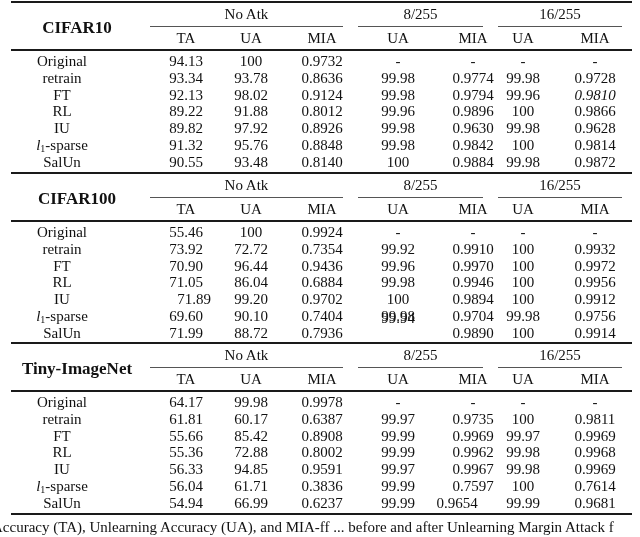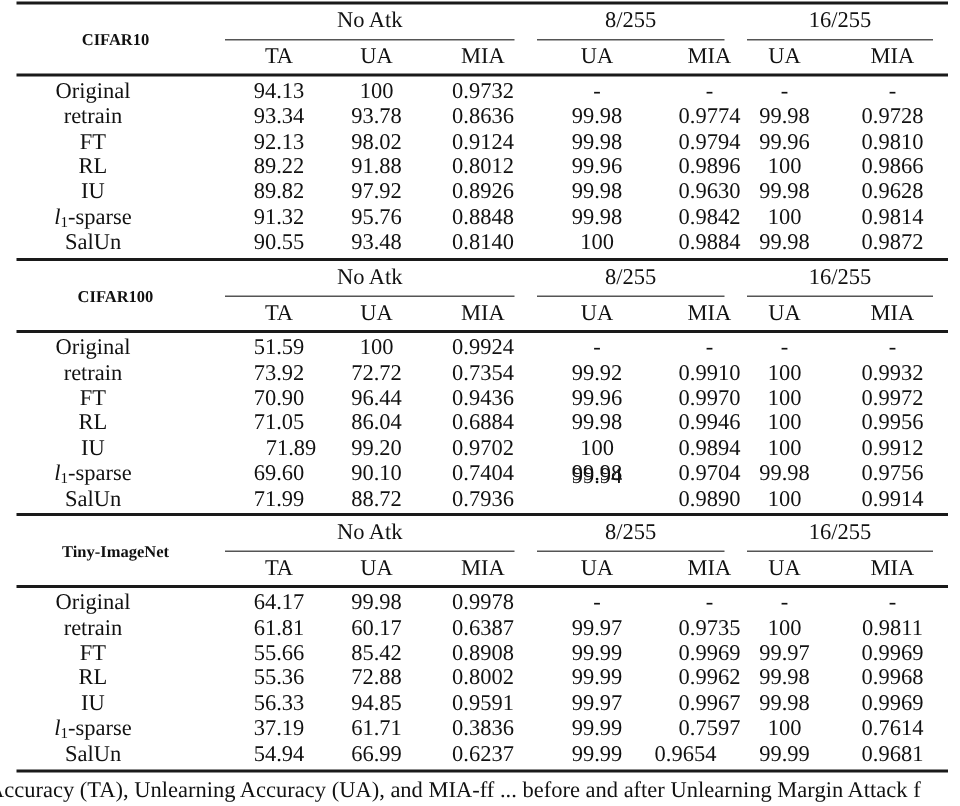--- a/index.html
+++ b/index.html
@@ -41,21 +41,21 @@
     }
     .cell {
       position: absolute;
       font-size: 15px;
       line-height: 17px;
       text-align: center;
       white-space: nowrap;
     }
     .dataset {
       font-weight: bold;
-      font-size: 11px;
+      font-size: 17px;
     }
     .group {
       font-size: 15px;
     }
     .ital { font-style: italic; }
     sub.l1sub { font-size: 10px; vertical-align: -2px; }
     .caption {
       position: absolute;
       left: -8px;
       top: 519px;
@@ -108,21 +108,21 @@
         <div class="cell" style="left: 560px; width: 70px; top: 68.8px;">0.9728</div>
       </div>
       <div>
         <div class="cell" style="left: 12px; width: 100px; top: 85.6px;">FT</div>
         <div class="cell" style="left: 151px; width: 70px; top: 85.6px;">92.13</div>
         <div class="cell" style="left: 216px; width: 70px; top: 85.6px;">98.02</div>
         <div class="cell" style="left: 287px; width: 70px; top: 85.6px;">0.9124</div>
         <div class="cell" style="left: 363px; width: 70px; top: 85.6px;">99.98</div>
         <div class="cell" style="left: 438px; width: 70px; top: 85.6px;">0.9794</div>
         <div class="cell" style="left: 488px; width: 70px; top: 85.6px;">99.96</div>
-        <div class="cell" style="left: 560px; width: 70px; top: 85.6px;">0.9810</div>
+        <div class="cell" style="left: 560px; width: 70px; top: 85.6px; font-style: italic;">0.9810</div>
       </div>
       <div>
         <div class="cell" style="left: 12px; width: 100px; top: 102.4px;">RL</div>
         <div class="cell" style="left: 151px; width: 70px; top: 102.4px;">89.22</div>
         <div class="cell" style="left: 216px; width: 70px; top: 102.4px;">91.88</div>
         <div class="cell" style="left: 287px; width: 70px; top: 102.4px;">0.8012</div>
         <div class="cell" style="left: 363px; width: 70px; top: 102.4px;">99.96</div>
         <div class="cell" style="left: 438px; width: 70px; top: 102.4px;">0.9896</div>
         <div class="cell" style="left: 488px; width: 70px; top: 102.4px;">100</div>
         <div class="cell" style="left: 560px; width: 70px; top: 102.4px;">0.9866</div>
@@ -170,21 +170,21 @@
       <div class="cell" style="left: 151px; width: 70px; top: 29px;">TA</div>
       <div class="cell" style="left: 216px; width: 70px; top: 29px;">UA</div>
       <div class="cell" style="left: 287px; width: 70px; top: 29px;">MIA</div>
       <div class="cell" style="left: 363px; width: 70px; top: 29px;">UA</div>
       <div class="cell" style="left: 438px; width: 70px; top: 29px;">MIA</div>
       <div class="cell" style="left: 488px; width: 70px; top: 29px;">UA</div>
       <div class="cell" style="left: 560px; width: 70px; top: 29px;">MIA</div>
       <div class="rule-mid" style="top: 48px; left: 11px;"></div>
       <div>
         <div class="cell" style="left: 12px; width: 100px; top: 52px;">Original</div>
-        <div class="cell" style="left: 151px; width: 70px; top: 52px;">51.59</div>
+        <div class="cell" style="left: 151px; width: 70px; top: 52px;">55.46</div>
         <div class="cell" style="left: 216px; width: 70px; top: 52px;">100</div>
         <div class="cell" style="left: 287px; width: 70px; top: 52px;">0.9924</div>
         <div class="cell" style="left: 363px; width: 70px; top: 52px;">-</div>
         <div class="cell" style="left: 438px; width: 70px; top: 52px;">-</div>
         <div class="cell" style="left: 488px; width: 70px; top: 52px;">-</div>
         <div class="cell" style="left: 560px; width: 70px; top: 52px;">-</div>
       </div>
       <div>
         <div class="cell" style="left: 12px; width: 100px; top: 68.8px;">retrain</div>
         <div class="cell" style="left: 151px; width: 70px; top: 68.8px;">73.92</div>
@@ -308,21 +308,21 @@
         <div class="cell" style="left: 151px; width: 70px; top: 119.2px;">56.33</div>
         <div class="cell" style="left: 216px; width: 70px; top: 119.2px;">94.85</div>
         <div class="cell" style="left: 287px; width: 70px; top: 119.2px;">0.9591</div>
         <div class="cell" style="left: 363px; width: 70px; top: 119.2px;">99.97</div>
         <div class="cell" style="left: 438px; width: 70px; top: 119.2px;">0.9967</div>
         <div class="cell" style="left: 488px; width: 70px; top: 119.2px;">99.98</div>
         <div class="cell" style="left: 560px; width: 70px; top: 119.2px;">0.9969</div>
       </div>
       <div>
         <div class="cell" style="left: 12px; width: 100px; top: 136px;"><span class="ital">l</span><sub class="l1sub">1</sub><span>-sparse</span></div>
-        <div class="cell" style="left: 151px; width: 70px; top: 136px;">37.19</div>
+        <div class="cell" style="left: 151px; width: 70px; top: 136px;">56.04</div>
         <div class="cell" style="left: 216px; width: 70px; top: 136px;">61.71</div>
         <div class="cell" style="left: 287px; width: 70px; top: 136px;">0.3836</div>
         <div class="cell" style="left: 363px; width: 70px; top: 136px;">99.99</div>
         <div class="cell" style="left: 438px; width: 70px; top: 136px;">0.7597</div>
         <div class="cell" style="left: 488px; width: 70px; top: 136px;">100</div>
         <div class="cell" style="left: 560px; width: 70px; top: 136px;">0.7614</div>
       </div>
       <div>
         <div class="cell" style="left: 12px; width: 100px; top: 152.8px;">SalUn</div>
         <div class="cell" style="left: 151px; width: 70px; top: 152.8px;">54.94</div>

